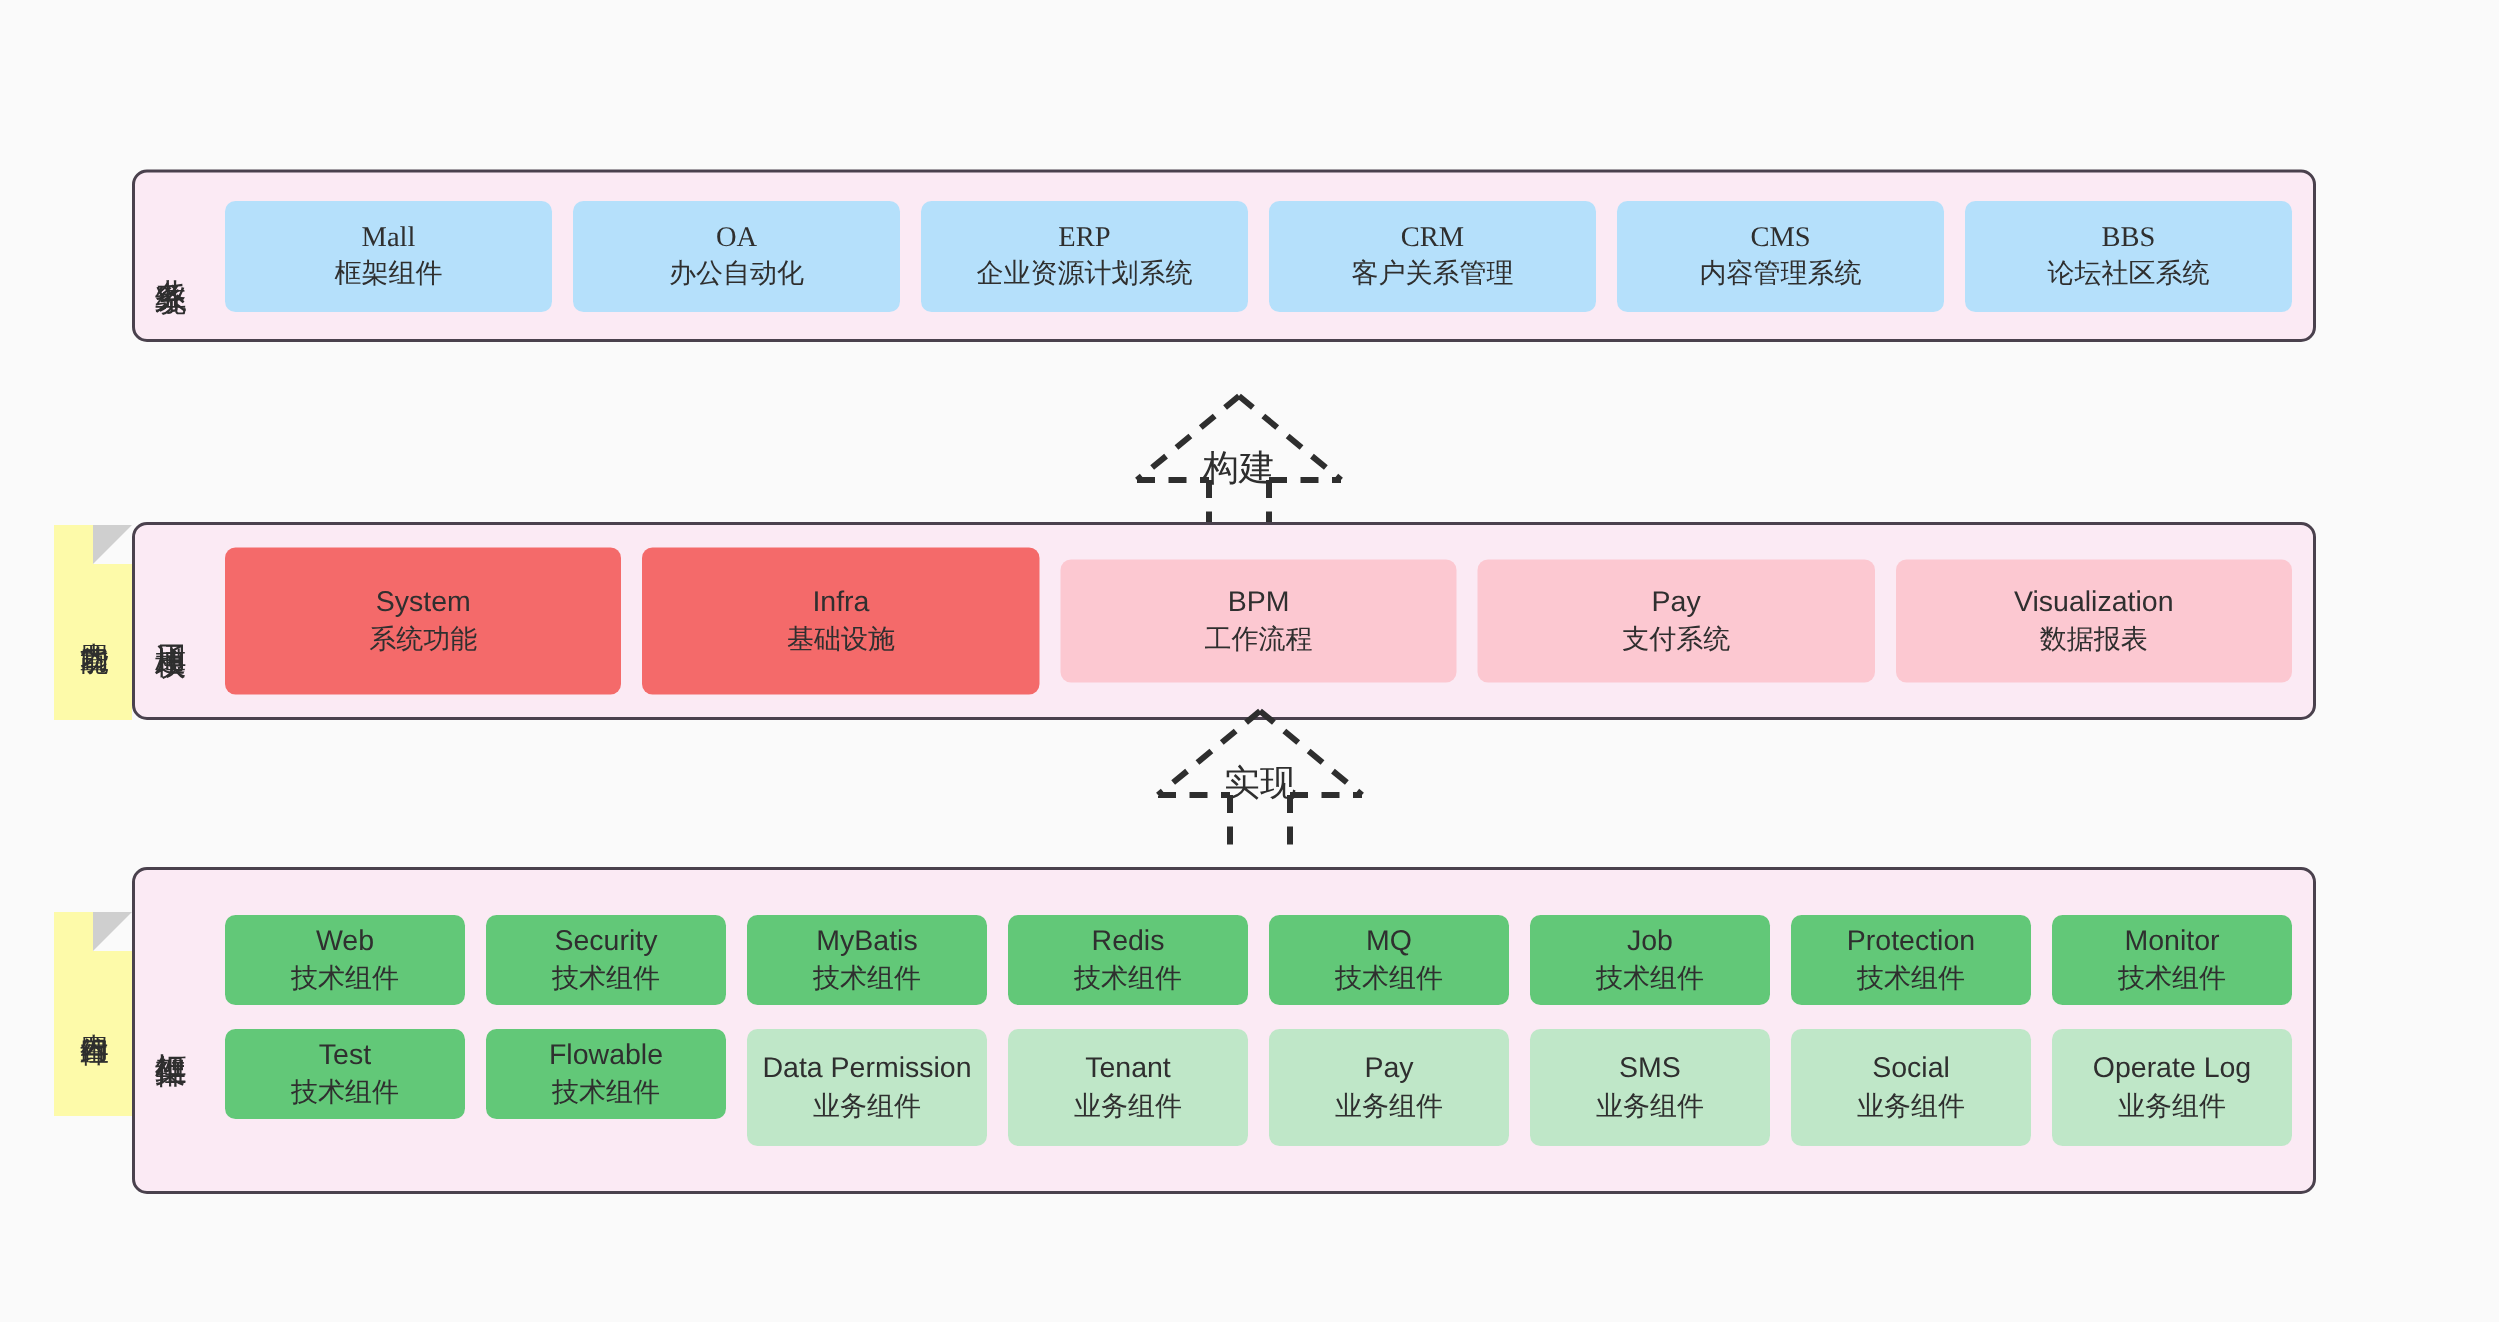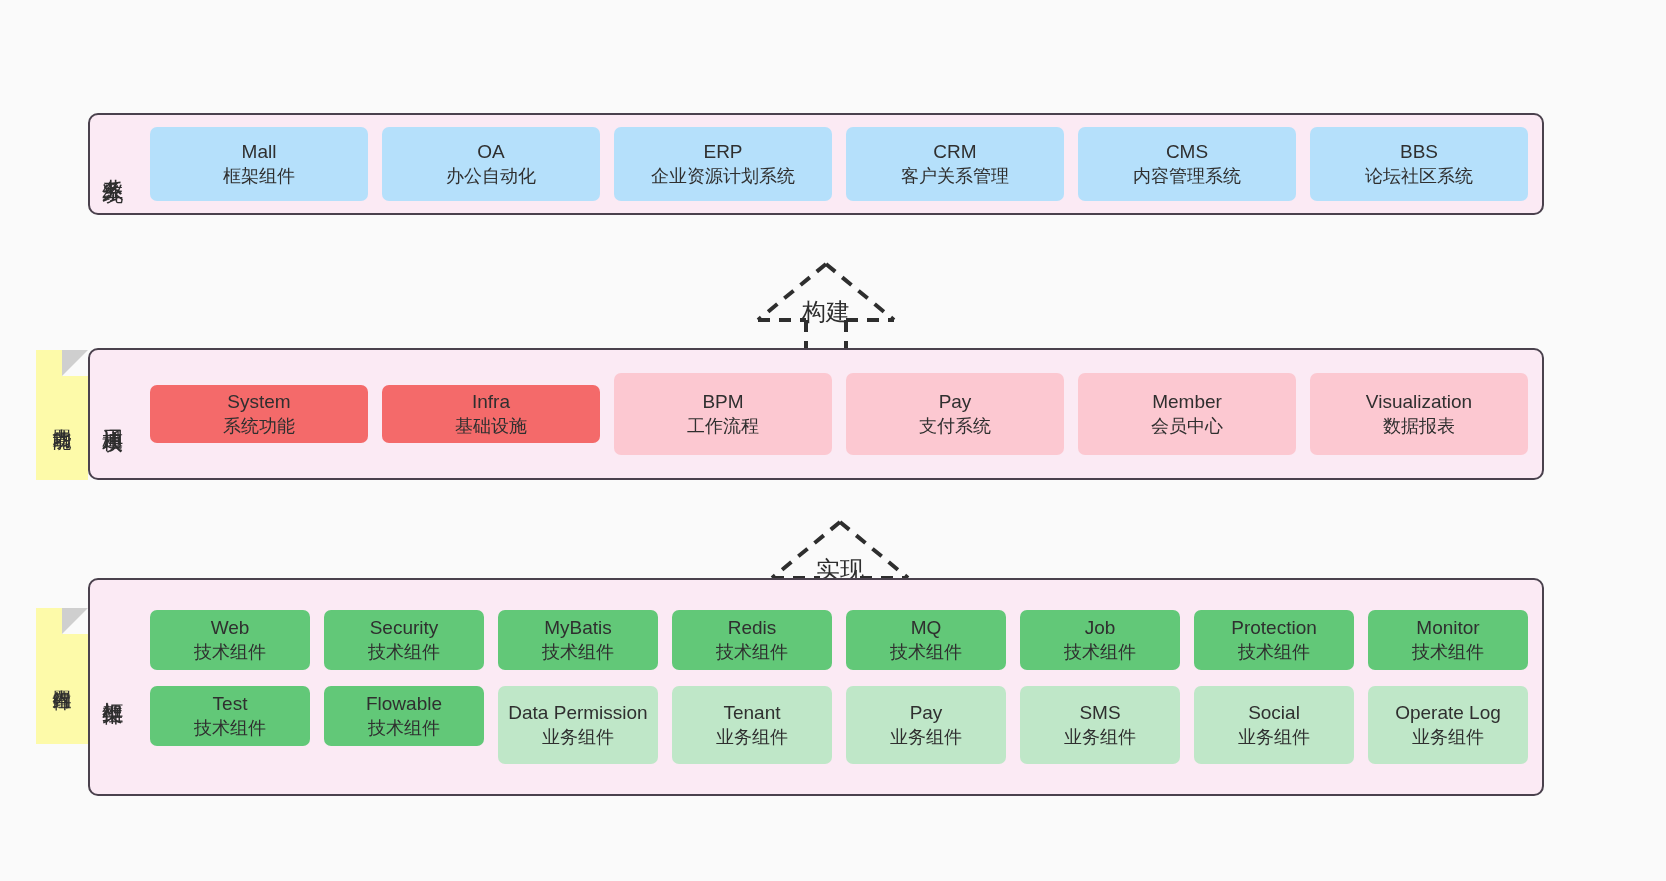--- a/index.html
+++ b/index.html
@@ -86,21 +86,21 @@
   .node .en {
     font-size: 19px;
     color: #2f2f2f;
   }
   .node .cn {
     font-size: 18px;
     color: #2f2f2f;
   }
 
   .node.blue   { background: #b5e0fb; height: 74px; }
-  .node.red    { background: #f46a6a; height: 58px; }
+  .node.red    { background: #f46a6a; height: 98px; }
   .node.pink   { background: #fcc8d1; height: 82px; }
   .node.green  { background: #62c878; height: 60px; }
   .node.lgreen { background: #bfe7c8; height: 78px; }
 
   
   .sticky {
     position: absolute;
     background: #fdfaa9;
     font-size: 19px;
     line-height: 1.15;
@@ -146,21 +146,21 @@
     padding: 0 2px;
     white-space: nowrap;
     user-select: none;
   }
 </style>
 </head>
 <body>
 
 <div class="canvas">
 
-  <div class="layer" id="layer-business" style="left:88px; top:113px; width:1456px; height:102px;">
+  <div class="layer" id="layer-business" style="left:88px; top:113px; width:1456px; height:115px;font-family:Liberation Serif, serif;">
     <div class="layer-title">业务系统</div>
     <div class="layer-body" id="business-body">
         <div class="node blue">
           <div class="en">Mall</div>
           <div class="cn">框架组件</div>
         </div>
         <div class="node blue">
           <div class="en">OA</div>
           <div class="cn">办公自动化</div>
         </div>
@@ -210,31 +210,27 @@
         </div>
         <div class="node pink">
           <div class="en">BPM</div>
           <div class="cn">工作流程</div>
         </div>
         <div class="node pink">
           <div class="en">Pay</div>
           <div class="cn">支付系统</div>
         </div>
         <div class="node pink">
-          <div class="en">Member</div>
-          <div class="cn">会员中心</div>
-        </div>
-        <div class="node pink">
           <div class="en">Visualization</div>
           <div class="cn">数据报表</div>
         </div>
       </div>
   </div>
 
-  <div class="arrow-wrap" style="left:760px; top:516px;">
+  <div class="arrow-wrap" style="left:760px; top:468px;">
     <svg viewBox="0 0 160 100" width="160" height="100" aria-hidden="true">
       <path d="M 80 6 L 148 62 M 80 6 L 12 62 M 12 62 L 60 62 M 100 62 L 148 62" fill="none" stroke="#2e2e2e" stroke-width="4" stroke-dasharray="12,9" stroke-linecap="butt"></path>
       <path d="M 60 62 L 60 98 M 100 62 L 100 98" fill="none" stroke="#2e2e2e" stroke-width="4" stroke-dasharray="12,9" stroke-linecap="butt"></path>
     </svg>
     <div class="arrow-label">实现</div>
   </div>
 
   <div class="sticky" style="left:36px; top:608px; width:52px; height:136px;">
     <span>内置组件</span>
   </div>

